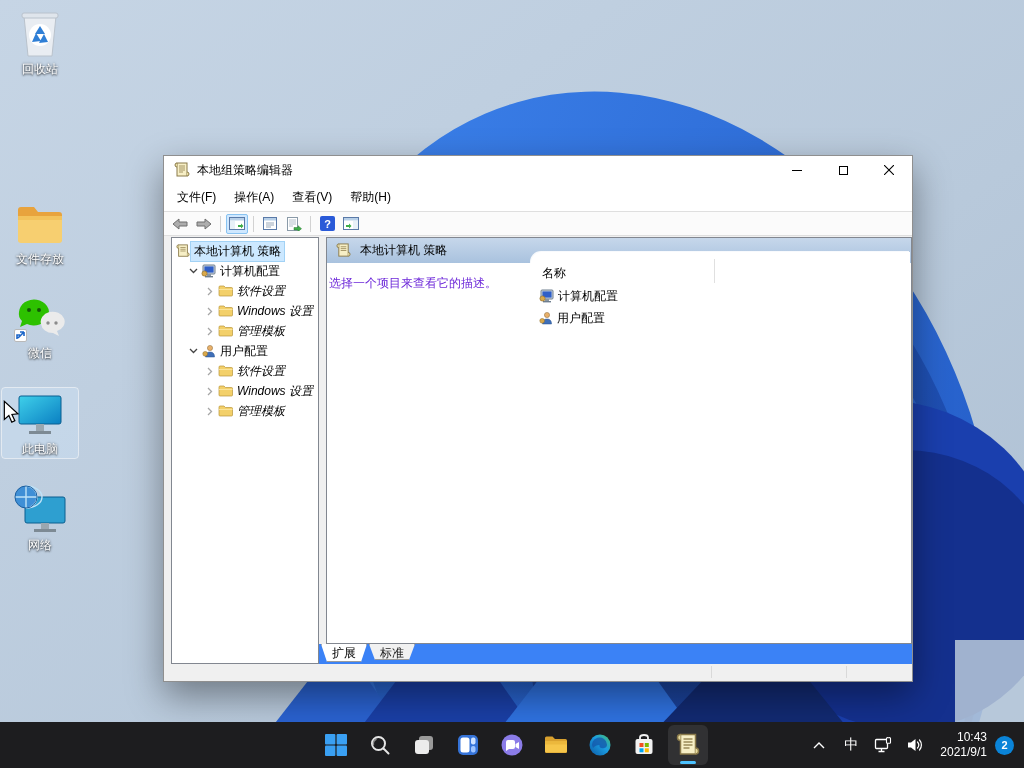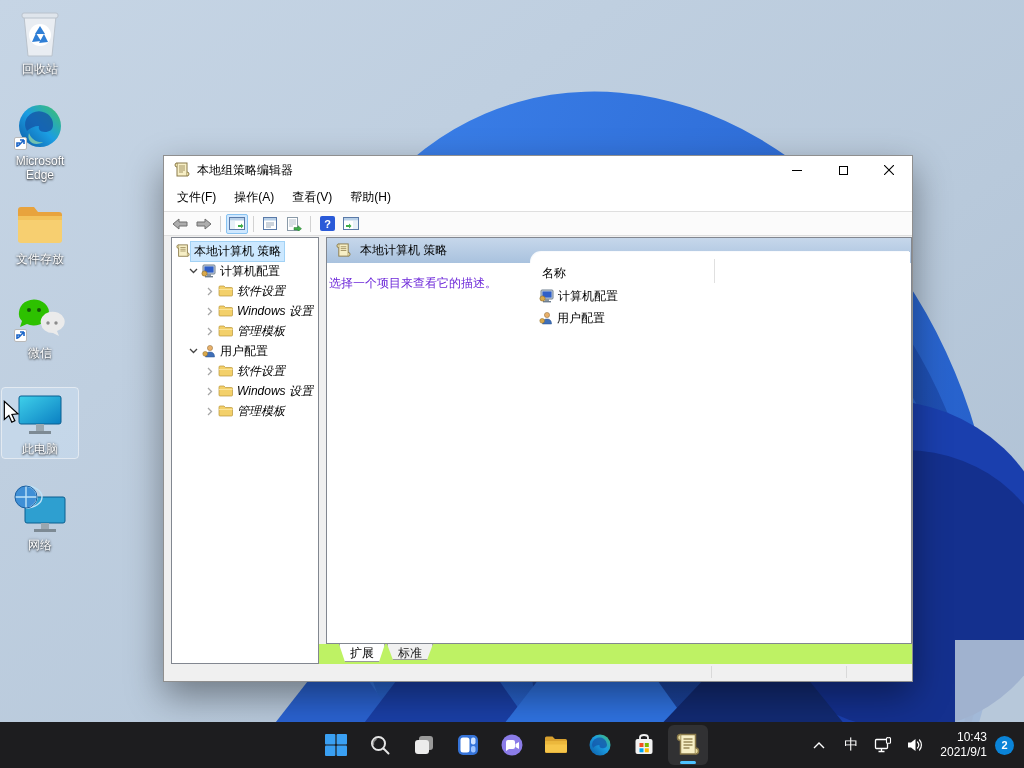--- a/index.html
+++ b/index.html
@@ -63,21 +63,21 @@
   #band .btext { margin-left:9px; }
   #listpane { position:absolute; left:204px; top:14px; right:1px; bottom:1px;
     background:#fff; border-radius:11px 0 0 0; box-shadow:-1px -1px 0 rgba(255,255,255,.9); }
   #desc { position:absolute; left:2px; top:37px; color:#6d28d9; }
   #colhdr { position:absolute; left:11px; top:13px; }
   #coldiv { position:absolute; left:183px; top:7px; width:1px; height:24px; background:#e0e0e0; }
   .litem { position:absolute; left:8px; display:flex; align-items:center; gap:4px; height:20px; }
 
   
   #tabstrip { position:absolute; left:155px; top:488px; width:593px; height:20px;
-    background:#bef264; display:flex; align-items:flex-start; padding-left:20px; }
+    background:#3b82f6; display:flex; align-items:flex-start; padding-left:2px; }
   .tab { position:relative; padding:1px 10px 3px; margin-right:2px; font-size:12px;
     border:1px solid #9a9a9a; border-top:none;
     clip-path:polygon(0 0,100% 0,calc(100% - 6px) 100%,6px 100%); }
   .tab.active { background:#fff; height:18px; z-index:2; }
   .tab.inactive { background:#f1f1f1; height:16px; margin-top:0; color:#222; }
   #statusbar { position:absolute; left:3px; top:508px; width:744px; height:16px; background:#f0f0f0; }
   .ssep { position:absolute; top:2px; width:1px; height:12px; background:#d9d9d9; }
 
   
   #taskbar { position:absolute; left:0; top:722px; width:1024px; height:46px;
@@ -146,42 +146,20 @@
       <svg width="44" height="48" viewBox="0 0 44 48">
         <path d="M6 6 L38 6 L34 46 L10 46 Z" fill="#e9edf2" stroke="#b9c2cc"></path>
         <rect x="4" y="3" width="36" height="5" rx="2" fill="#dfe5ec" stroke="#b9c2cc"></rect>
         <circle cx="22" cy="25" r="11" fill="#ffffff"></circle>
         <path d="M22 16 l5 8 h-10 Z M14 32 l4-9 5 8 Z M30 32 l-9 1 5-9 Z" fill="#2f7fd6"></path>
       </svg>
     </div>
     <div class="lbl">回收站</div>
   </div>
 
-  <div class="dicon" style="top:102px">
-    <div class="art">
-      <svg width="46" height="46" viewBox="0 0 46 46">
-        <defs>
-          <linearGradient id="edgeg" x1="0" y1="1" x2="1" y2="0">
-            <stop offset="0" stop-color="#0c59a4"></stop>
-              <stop offset="0.5" stop-color="#1b9de2"></stop>
-              <stop offset="1" stop-color="#41c463"></stop>
-          </linearGradient>
-        </defs>
-        <circle cx="23" cy="23" r="21" fill="url(#edgeg)"></circle>
-        <path d="M10 28 a14 13 0 1 1 26 -6 c0 5 -4 7 -8 7 -5 0 -7 -3 -6 -6 -5 0 -9 2 -12 5 Z" fill="#1456a8" opacity="0.8"></path>
-        <path d="M12 30 c2 6 8 10 14 9 -8 5 -17 0 -14 -9 Z" fill="#9be0a8" opacity="0.7"></path>
-      </svg>
-      <span class="shortcut-overlay">
-        <svg width="9" height="9" viewBox="0 0 9 9">
-            <path d="M1 8 L1 4 L4 4 M2 7 L8 1 M8 1 L4 1 M8 1 L8 5" stroke="#1b65c8" stroke-width="1.6" fill="none"></path>
-          </svg>
-      </span>
-    </div>
-    <div class="lbl">Microsoft Edge</div>
-  </div>
 
   <div class="dicon" style="top:200px">
     <div class="art">
       <svg width="50" height="44" viewBox="0 0 50 44">
         <path d="M3 8 q0-3 3-3 h13 l4 5 h21 q3 0 3 3 v24 q0 3 -3 3 h-38 q-3 0 -3 -3 Z" fill="#e8a33d"></path>
         <path d="M3 14 h44 v24 q0 3 -3 3 h-38 q-3 0 -3 -3 Z" fill="#f7cf70"></path>
         <path d="M3 14 h44 v4 h-44 Z" fill="#f3c35c"></path>
       </svg>
     </div>
     <div class="lbl">文件存放</div>

